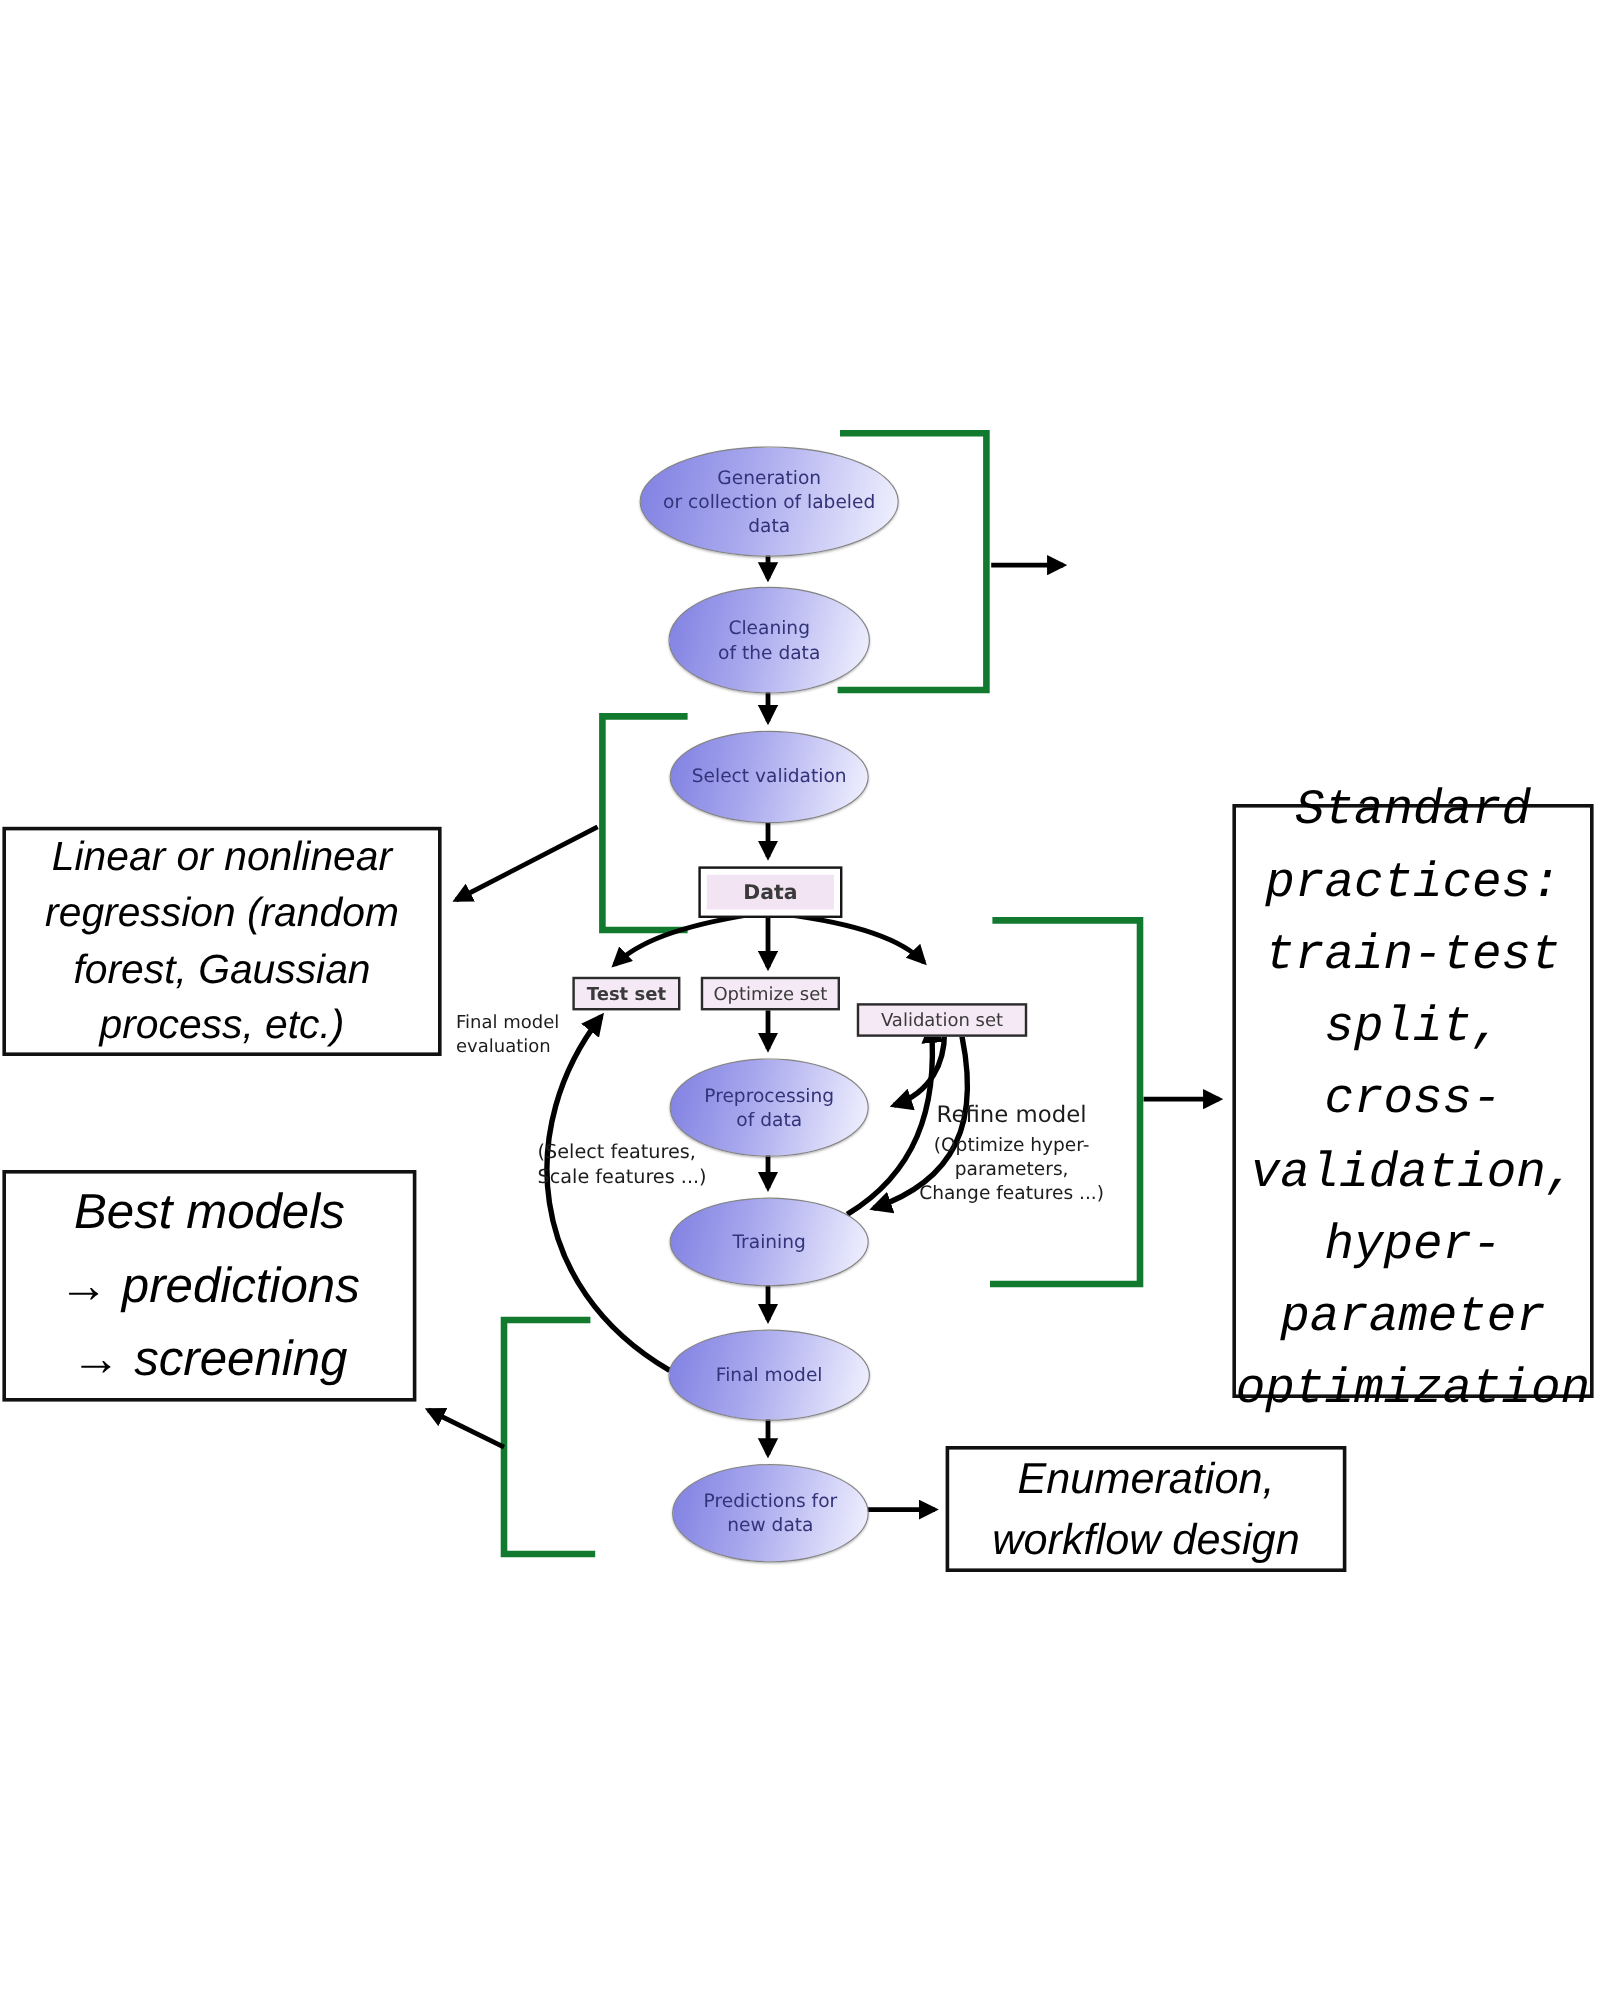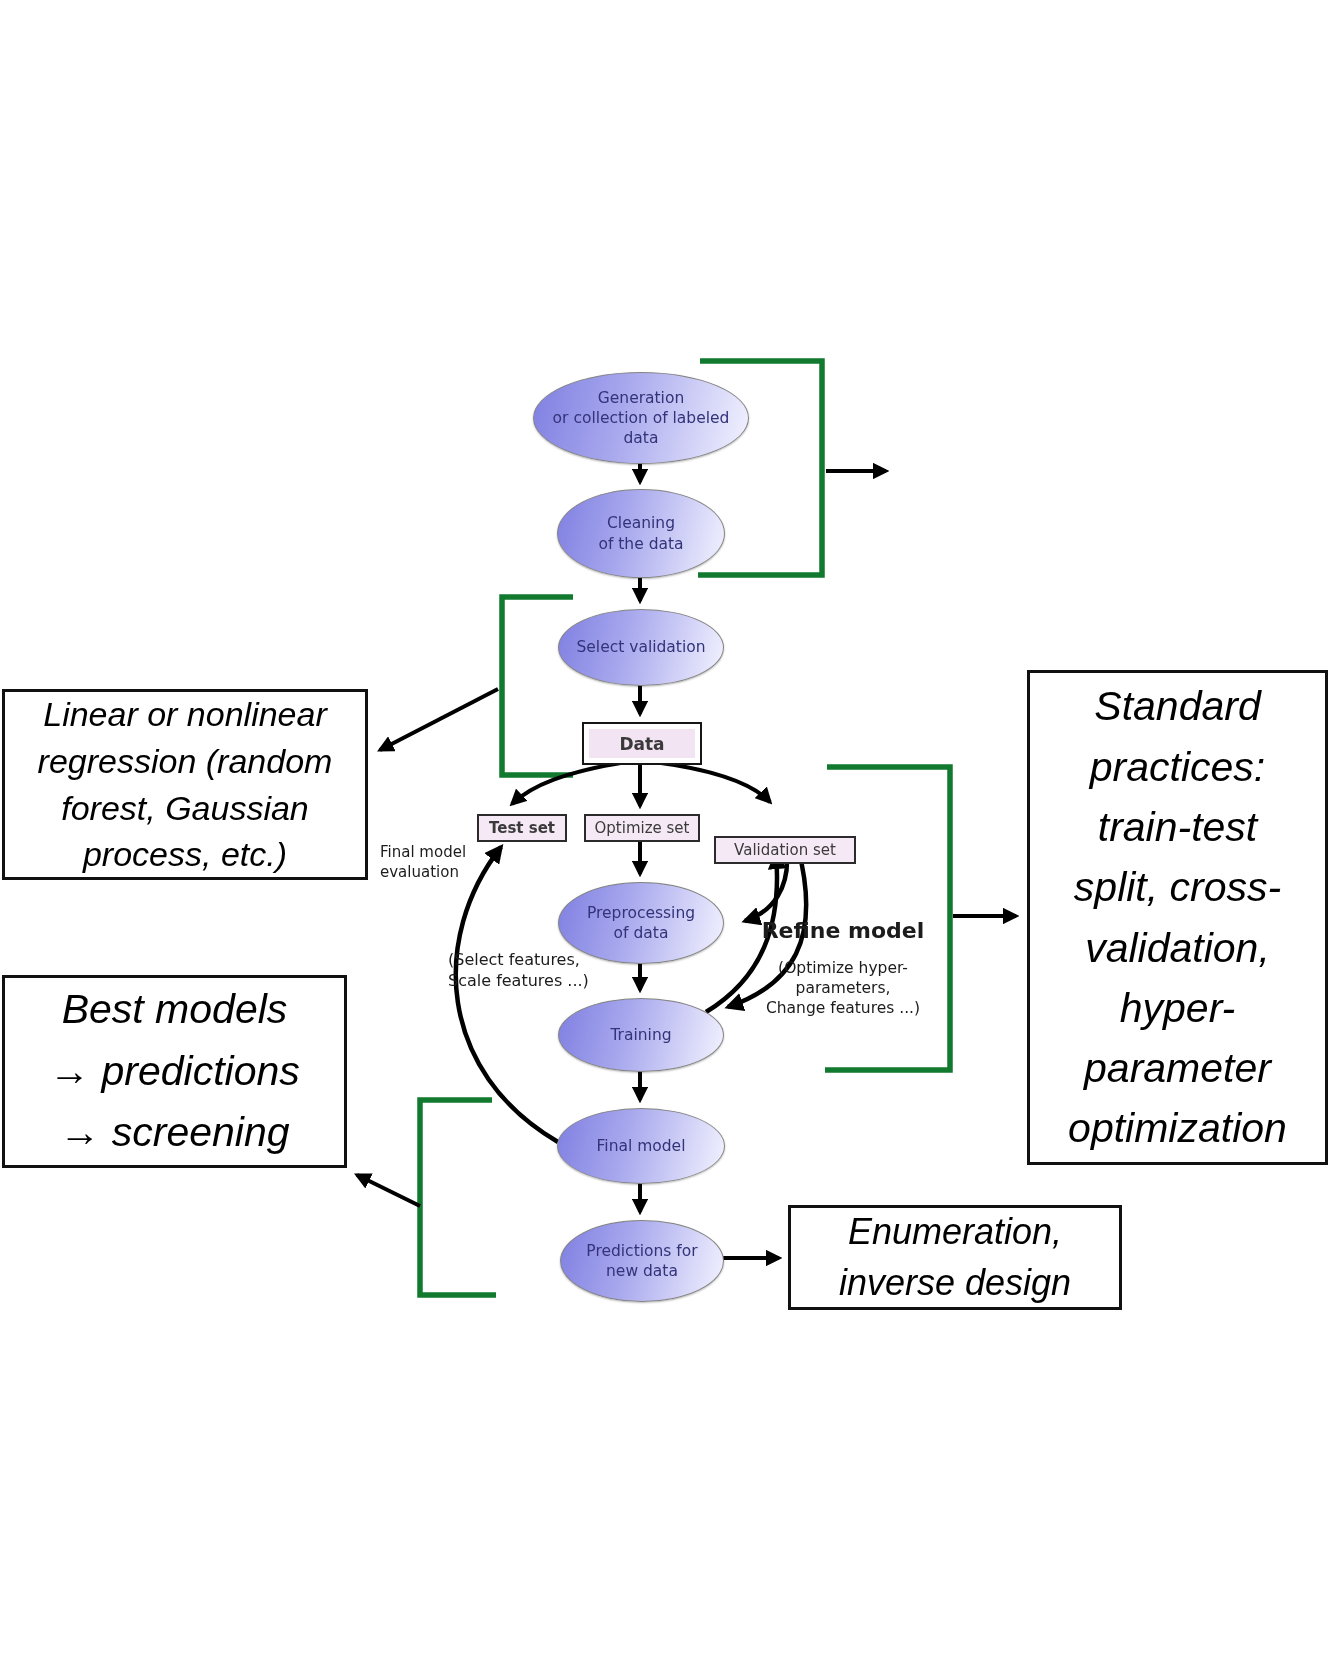--- a/index.html
+++ b/index.html
@@ -28,29 +28,29 @@
 
   .splitbox { position:absolute; background:#f6e9f6; border:2px solid #2b2b2b;
               display:flex; align-items:center; justify-content:center;
               font-size:15px; font-weight:500; color:#3a3a3a; }
 
   .callout { position:absolute; background:#fff; border:3px solid #111;
              font-family:"Liberation Sans", sans-serif; font-style:italic; color:#000;
              display:flex; align-items:center; justify-content:center; text-align:center; }
   .callout.a { left:897px; top:403px; width:392px; height:128px; font-size:41px; line-height:1.35; }
   .callout.b { left:2px;   top:689px; width:360px; height:185px; font-size:34px; line-height:1.37; }
-  .callout.c { left:1027px;top:670px; width:295px; height:489px; font-size:41px; line-height:1.47; }
+  .callout.c { left:1027px;top:670px; width:295px; height:489px; font-size:41px; line-height:1.47;font-family:Liberation Mono, monospace; }
   .callout.d { left:2px;   top:975px; width:339px; height:187px; font-size:41px; line-height:1.5; }
   .callout.e { left:788px; top:1205px;width:328px; height:99px;  font-size:36px; line-height:1.4; }
 
   .ann { position:absolute; color:#1c1c1c; line-height:1.3; }
   .ann.eval   { left:380px; top:843px; width:130px; font-size:15px; }
   .ann.feats  { left:448px; top:950px; width:190px; font-size:16px; }
   .ann.refine { left:723px; top:917px; width:240px; text-align:center; font-size:15.5px; }
-  .ann.refine .rt { font-weight:bold; font-size:22px; margin-bottom:12px; }
+  .ann.refine .rt { font-weight:normal; font-size:19px; margin-bottom:2px; }
 </style>
 </head>
 <body>
 
 <div class="canvas">
 
   <svg class="wires" width="1336" height="1670" viewBox="0 0 1336 1670">
     <defs>
       <marker id="ah" viewBox="0 0 10 10" refX="8" refY="5" markerWidth="4.2" markerHeight="4.2" orient="auto-start-reverse">
         <path d="M0,0 L10,5 L0,10 z" fill="#000"></path>
@@ -126,15 +126,15 @@
 train-test
 split, cross-
 validation,
 hyper-
 parameter
 optimization</div>
   <div class="callout d pre">Best models
 → predictions
 → screening</div>
   <div class="callout e pre">Enumeration,
-inverse design</div>
+workflow design</div>
 
 </div>
 
 </body></html>

